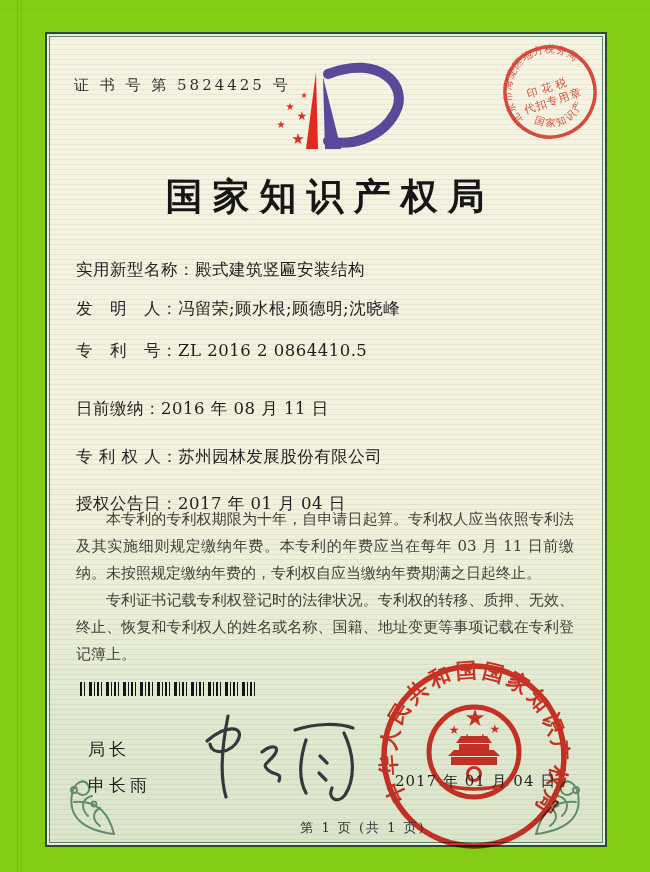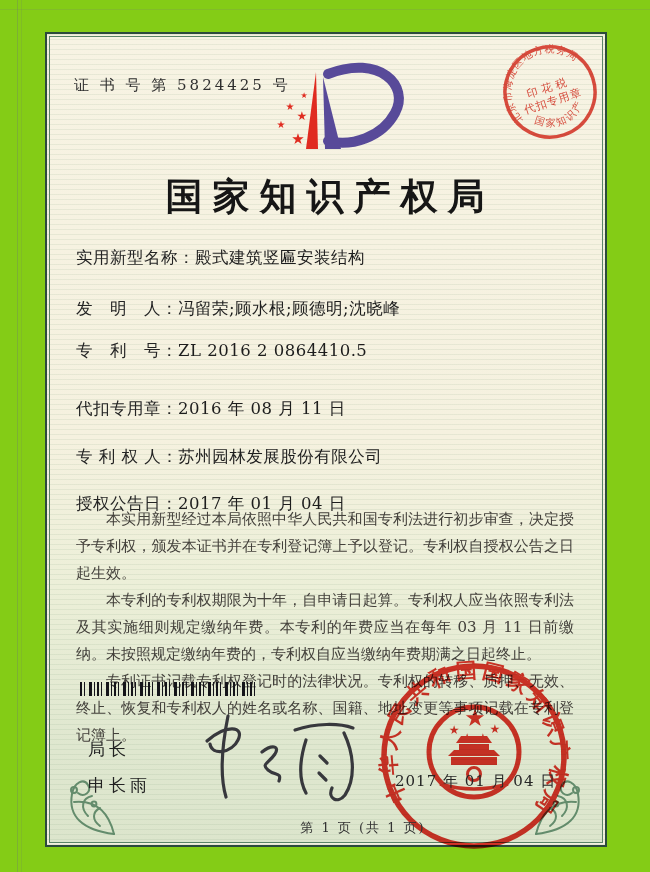--- a/index.html
+++ b/index.html
@@ -30,21 +30,21 @@
 
   .stamp{position:absolute;left:492px;top:34px;width:116px;height:116px;z-index:5;
          mix-blend-mode:multiply;opacity:.92;}
 
   .title{position:absolute;left:45px;top:172px;width:560px;margin:0;text-align:center;
          font-size:37px;font-weight:600;color:#161616;letter-spacing:10px;padding-left:10px;
          box-sizing:border-box;z-index:4;}
 
   .field{position:absolute;left:76px;width:500px;font-size:16.5px;color:#1d1d1d;
          letter-spacing:.5px;z-index:4;white-space:nowrap;}
-  .r0{top:247px}.r1{top:298px}.r2{top:340px}.r3{top:398px}.r4{top:446px}.r5{top:493px}
+  .r0{top:259px}.r1{top:298px}.r2{top:340px}.r3{top:398px}.r4{top:446px}.r5{top:493px}
   .flabel{color:#242424;}
   .fvalue{color:#1d1d1d;}
 
   .body-text{position:absolute;left:76px;top:506px;width:498px;z-index:4;
              font-size:15px;line-height:27px;color:#43403b;text-align:justify;}
   .body-text p{margin:0;text-indent:2em;}
 
   .barcode{position:absolute;left:80px;top:682px;width:178px;height:14px;z-index:4;
            background:repeating-linear-gradient(90deg,
              #15151a 0 2px, transparent 2px 4px,
@@ -136,31 +136,30 @@
   <div class="field r0">
     <span class="flabel">实用新型名称：</span><span class="fvalue">殿式建筑竖匾安装结构</span>
   </div>
   <div class="field r1">
     <span class="flabel">发　明　人：</span><span class="fvalue">冯留荣;顾水根;顾德明;沈晓峰</span>
   </div>
   <div class="field r2">
     <span class="flabel">专　利　号：</span><span class="fvalue">ZL 2016 2 0864410.5</span>
   </div>
   <div class="field r3">
-    <span class="flabel">代扣专用章：</span><span class="fvalue">2016 年 08 月 11 日</span>
+    <span class="flabel">日前缴纳：</span><span class="fvalue">2016 年 08 月 11 日</span>
   </div>
   <div class="field r4">
     <span class="flabel">专 利 权 人：</span><span class="fvalue">苏州园林发展股份有限公司</span>
   </div>
   <div class="field r5">
     <span class="flabel">授权公告日：</span><span class="fvalue">2017 年 01 月 04 日</span>
   </div>
 
   <div class="body-text">
-    <p>本实用新型经过本局依照中华人民共和国专利法进行初步审查，决定授予专利权，颁发本证书并在专利登记簿上予以登记。专利权自授权公告之日起生效。</p>
     <p>本专利的专利权期限为十年，自申请日起算。专利权人应当依照专利法及其实施细则规定缴纳年费。本专利的年费应当在每年 03 月 11 日前缴纳。未按照规定缴纳年费的，专利权自应当缴纳年费期满之日起终止。</p>
     <p>专利证书记载专利权登记时的法律状况。专利权的转移、质押、无效、终止、恢复和专利权人的姓名或名称、国籍、地址变更等事项记载在专利登记簿上。</p>
   </div>
 
   <div class="barcode"></div>
 
   <div class="officer">
     <div>局长</div>
     <div>申长雨</div>
   </div>

